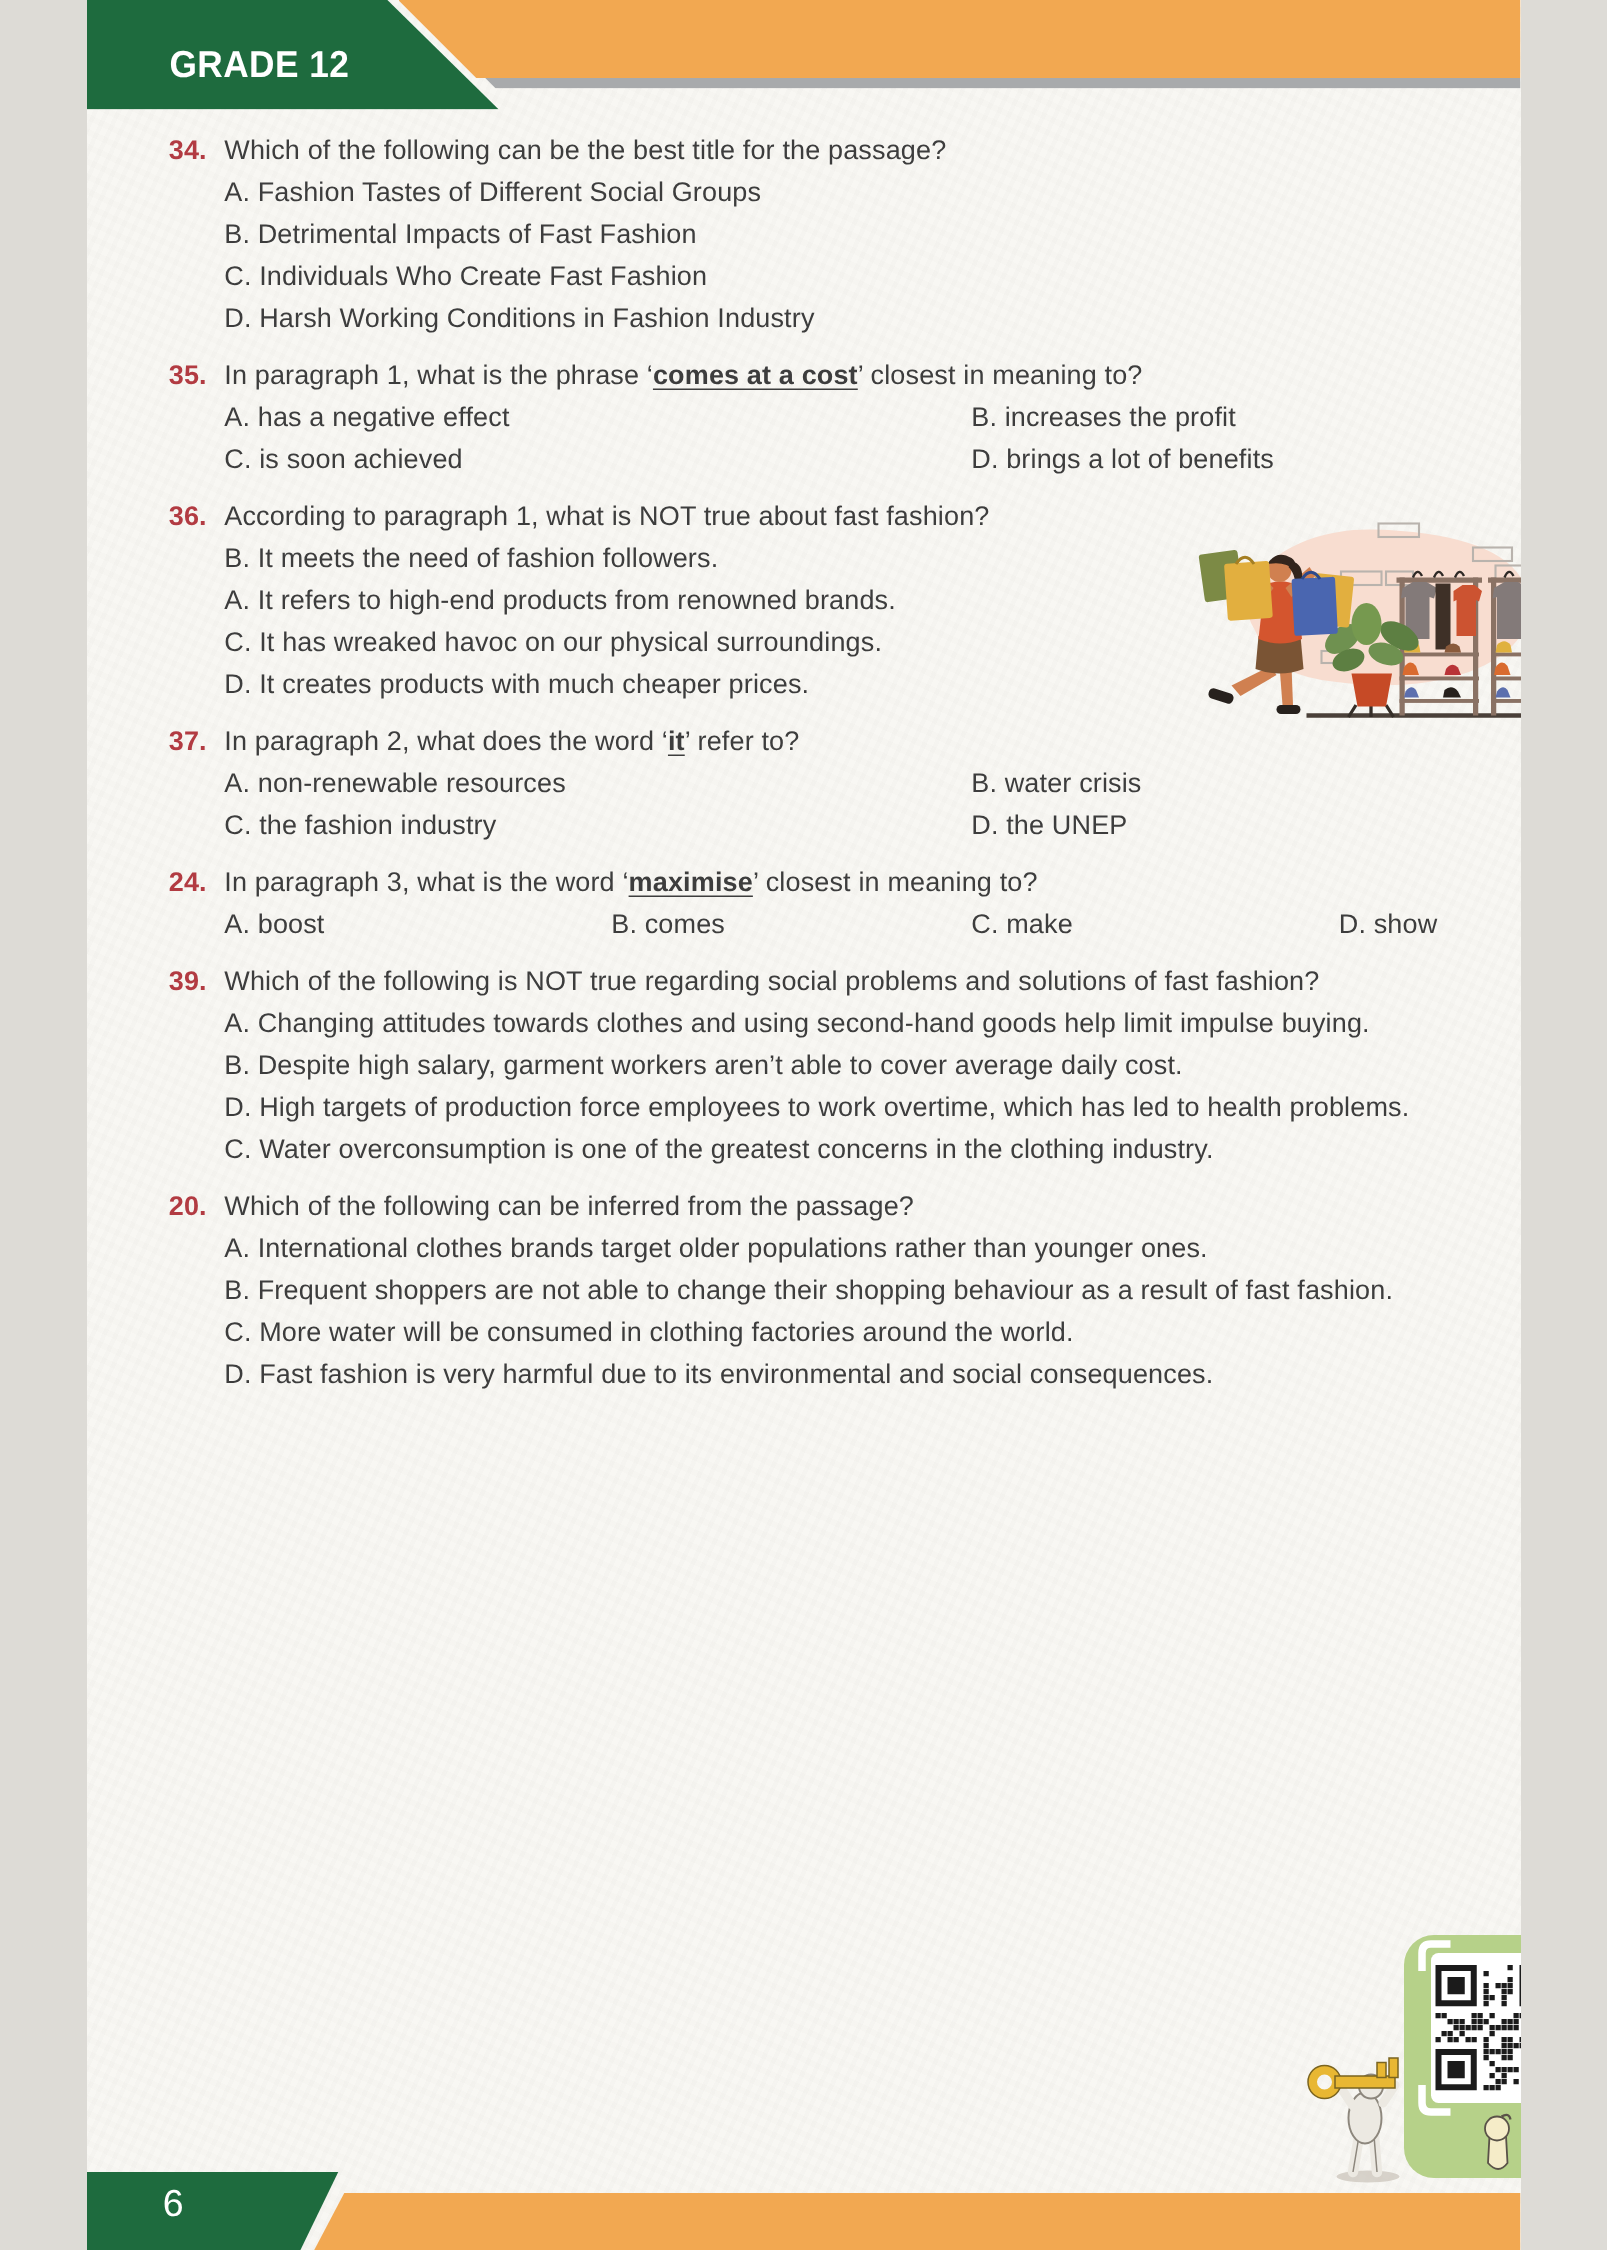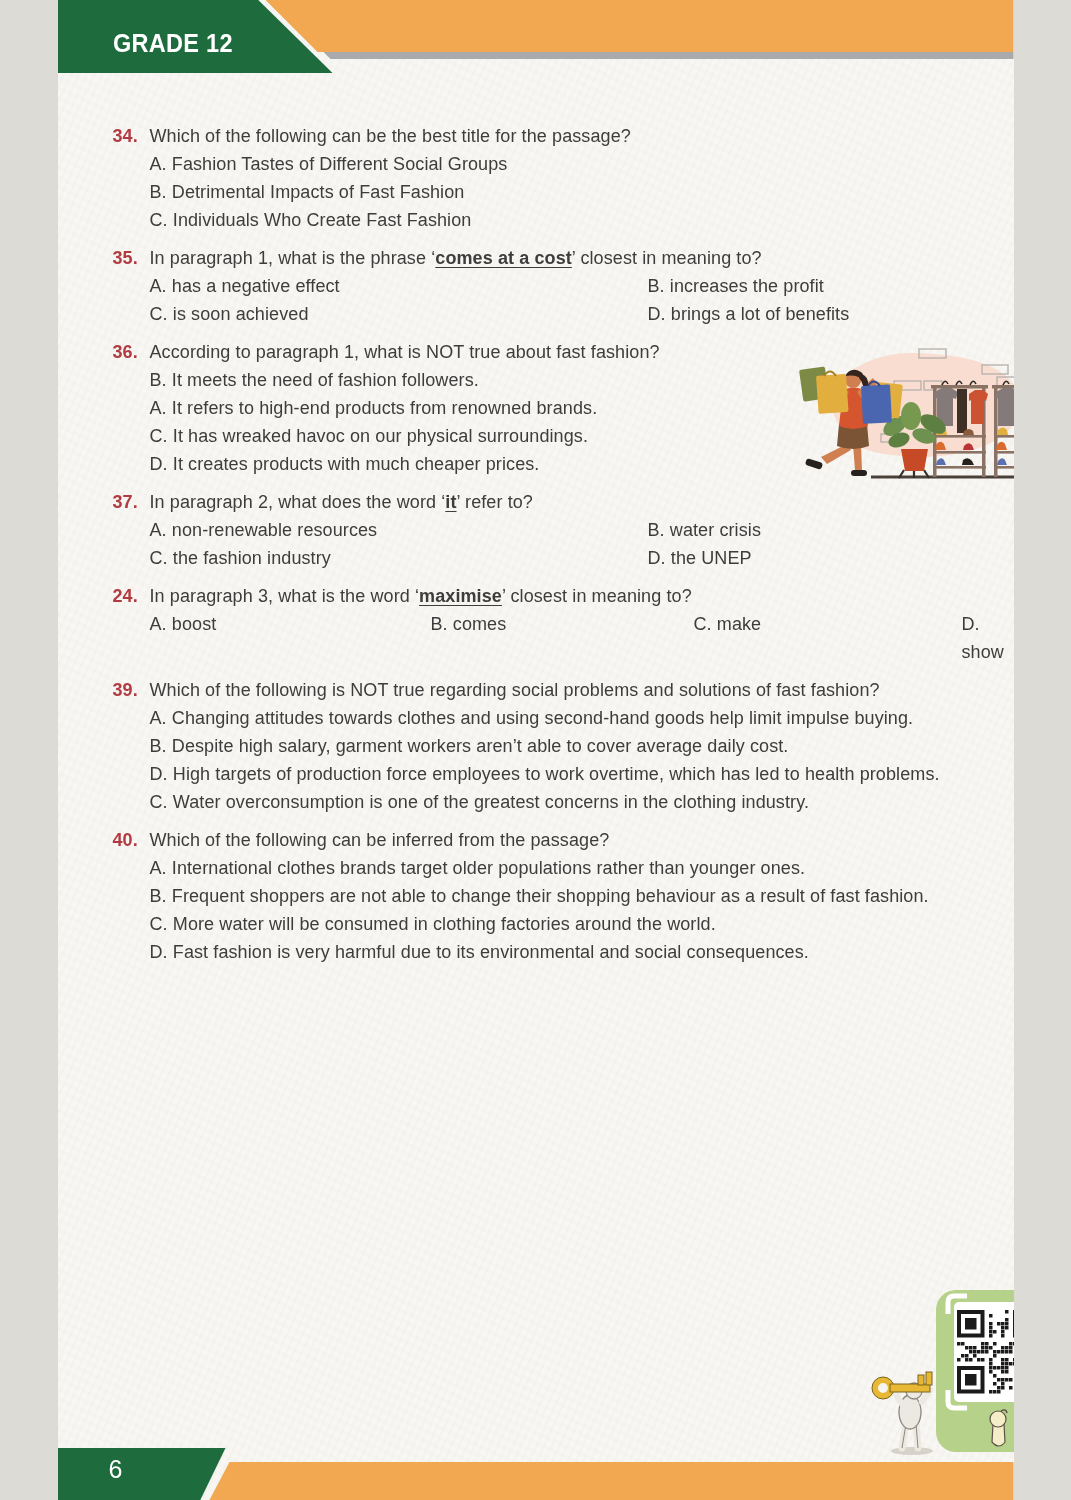--- a/index.html
+++ b/index.html
@@ -22,27 +22,27 @@
   .grade-label { position:absolute; left:55px; top:29px; color:#ffffff; font-size:25px; font-weight:800;
     letter-spacing:0.3px; transform:scaleX(0.94); transform-origin:left center; }
   
   .footer-orange { position:absolute; bottom:0; left:150px; right:0; height:38px; background:#f2a851;
     clip-path:polygon(22px 0, 100% 0, 100% 100%, 2px 100%); }
   .footer-green { position:absolute; bottom:0; left:0; width:168px; height:52px; background:#1e6b3e;
     clip-path:polygon(0 0, 100% 0, 85% 100%, 0 100%); }
   .page-number { position:absolute; left:40px; bottom:16px; width:36px; text-align:center;
     color:#ffffff; font-size:25px; font-weight:400; }
   
-  .main { position:absolute; top:86px; left:0; right:0;margin-top:36px; }
+  .main { position:absolute; top:86px; left:0; right:0; }
   .question { position:relative; padding-left:92px; padding-right:36px; margin-bottom:10px;
     font-size:18px; line-height:28px; letter-spacing:0.1px; }
   .q-num { position:absolute; left:55px; top:0; font-weight:700; color:#b23b42; }
   .emph { font-weight:700; text-decoration:underline; text-underline-offset:3px; }
   .opts.cols2 { display:grid; grid-template-columns:498px auto; }
-  .opts.cols4 { display:grid; grid-template-columns:258px 240px 245px auto;gap:23px; }
+  .opts.cols4 { display:grid; grid-template-columns:258px 240px 245px auto; }
   
   .illus { position:absolute; left:733px; top:344px; width:272px; height:138px; }
   .qrblock { position:absolute; left:810px; top:1282px; width:205px; height:178px; }
 </style>
 </head>
 <body>
 
 <div class="page">
 
   <div class="header-orange"></div>
@@ -52,20 +52,21 @@
 
   <div class="main">
 
     <section class="question">
       <span class="q-num">34.</span>
       <div class="q-text"><span>Which of the following can be the best title for the passage?</span><span class="emph"></span><span></span></div>
       <div class="opts stack">
         <div class="opt">A. Fashion Tastes of Different Social Groups</div>
         <div class="opt">B. Detrimental Impacts of Fast Fashion</div>
         <div class="opt">C. Individuals Who Create Fast Fashion</div>
+        <div class="opt">D. Harsh Working Conditions in Fashion Industry</div>
       </div>
     </section>
 
     <section class="question">
       <span class="q-num">35.</span>
       <div class="q-text"><span>In paragraph 1, what is the phrase ‘</span><span class="emph">comes at a cost</span><span>’ closest in meaning to?</span></div>
       <div class="opts cols2">
         <div class="opt">A. has a negative effect</div>
         <div class="opt">B. increases the profit</div>
         <div class="opt">C. is soon achieved</div>
@@ -111,21 +112,21 @@
       <div class="q-text"><span>Which of the following is NOT true regarding social problems and solutions of fast fashion?</span><span class="emph"></span><span></span></div>
       <div class="opts stack">
         <div class="opt">A. Changing attitudes towards clothes and using second-hand goods help limit impulse buying.</div>
         <div class="opt">B. Despite high salary, garment workers aren’t able to cover average daily cost.</div>
         <div class="opt">D. High targets of production force employees to work overtime, which has led to health problems.</div>
         <div class="opt">C. Water overconsumption is one of the greatest concerns in the clothing industry.</div>
       </div>
     </section>
 
     <section class="question">
-      <span class="q-num">40.</span>
+      <span class="q-num">20.</span>
       <div class="q-text"><span>Which of the following can be inferred from the passage?</span><span class="emph"></span><span></span></div>
       <div class="opts stack">
         <div class="opt">A. International clothes brands target older populations rather than younger ones.</div>
         <div class="opt">B. Frequent shoppers are not able to change their shopping behaviour as a result of fast fashion.</div>
         <div class="opt">C. More water will be consumed in clothing factories around the world.</div>
         <div class="opt">D. Fast fashion is very harmful due to its environmental and social consequences.</div>
       </div>
     </section>
   </div>
 

